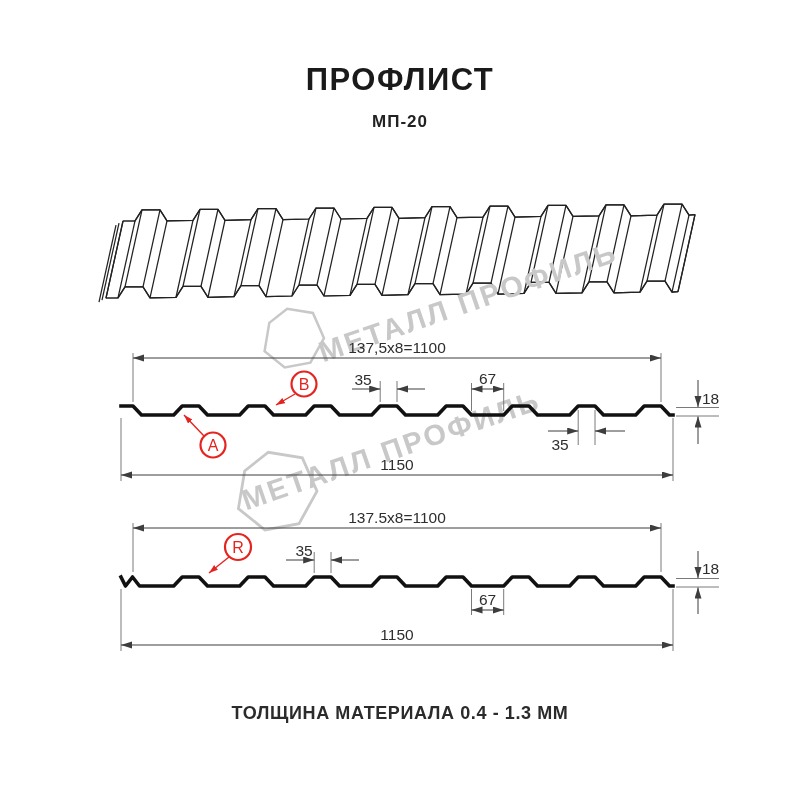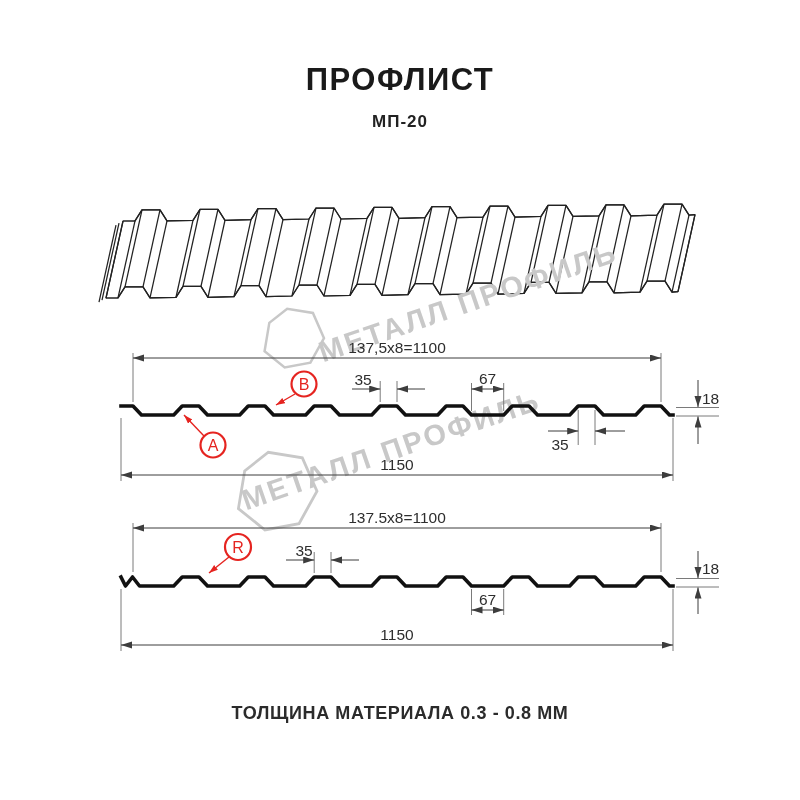--- a/index.html
+++ b/index.html
@@ -173,14 +173,14 @@
       <text class="dimtxt mid" x="397" y="640">1150</text>
 
       <path class="prof" d="M121,577 L125.5,586 L132.5,577 L139.5,586 L173.7,586 L182.2,577 L199,577 L207.5,586 L239.7,586 L248.2,577 L265,577 L273.5,586 L305.7,586 L314.2,577 L331,577 L339.5,586 L371.7,586 L380.2,577 L397,577 L405.5,586 L437.7,586 L446.2,577 L463,577 L471.5,586 L503.7,586 L512.2,577 L529,577 L537.5,586 L569.7,586 L578.2,577 L595,577 L603.5,586 L635.7,586 L644.2,577 L661,577 L669.5,586 L673,586"></path>
 
       <line class="redln" x1="229" y1="557" x2="209" y2="573" marker-end="url(#arrred)"></line>
       <circle class="redcirc" cx="238" cy="547" r="13"></circle>
       <text class="redtxt" x="238" y="553">R</text>
     </g>
   </svg>
 
-  <div class="footer">ТОЛЩИНА МАТЕРИАЛА 0.3 - 0.8 ММ</div>
+  <div class="footer">ТОЛЩИНА МАТЕРИАЛА 0.4 - 1.3 ММ</div>
 </div>
 
 </body></html>

